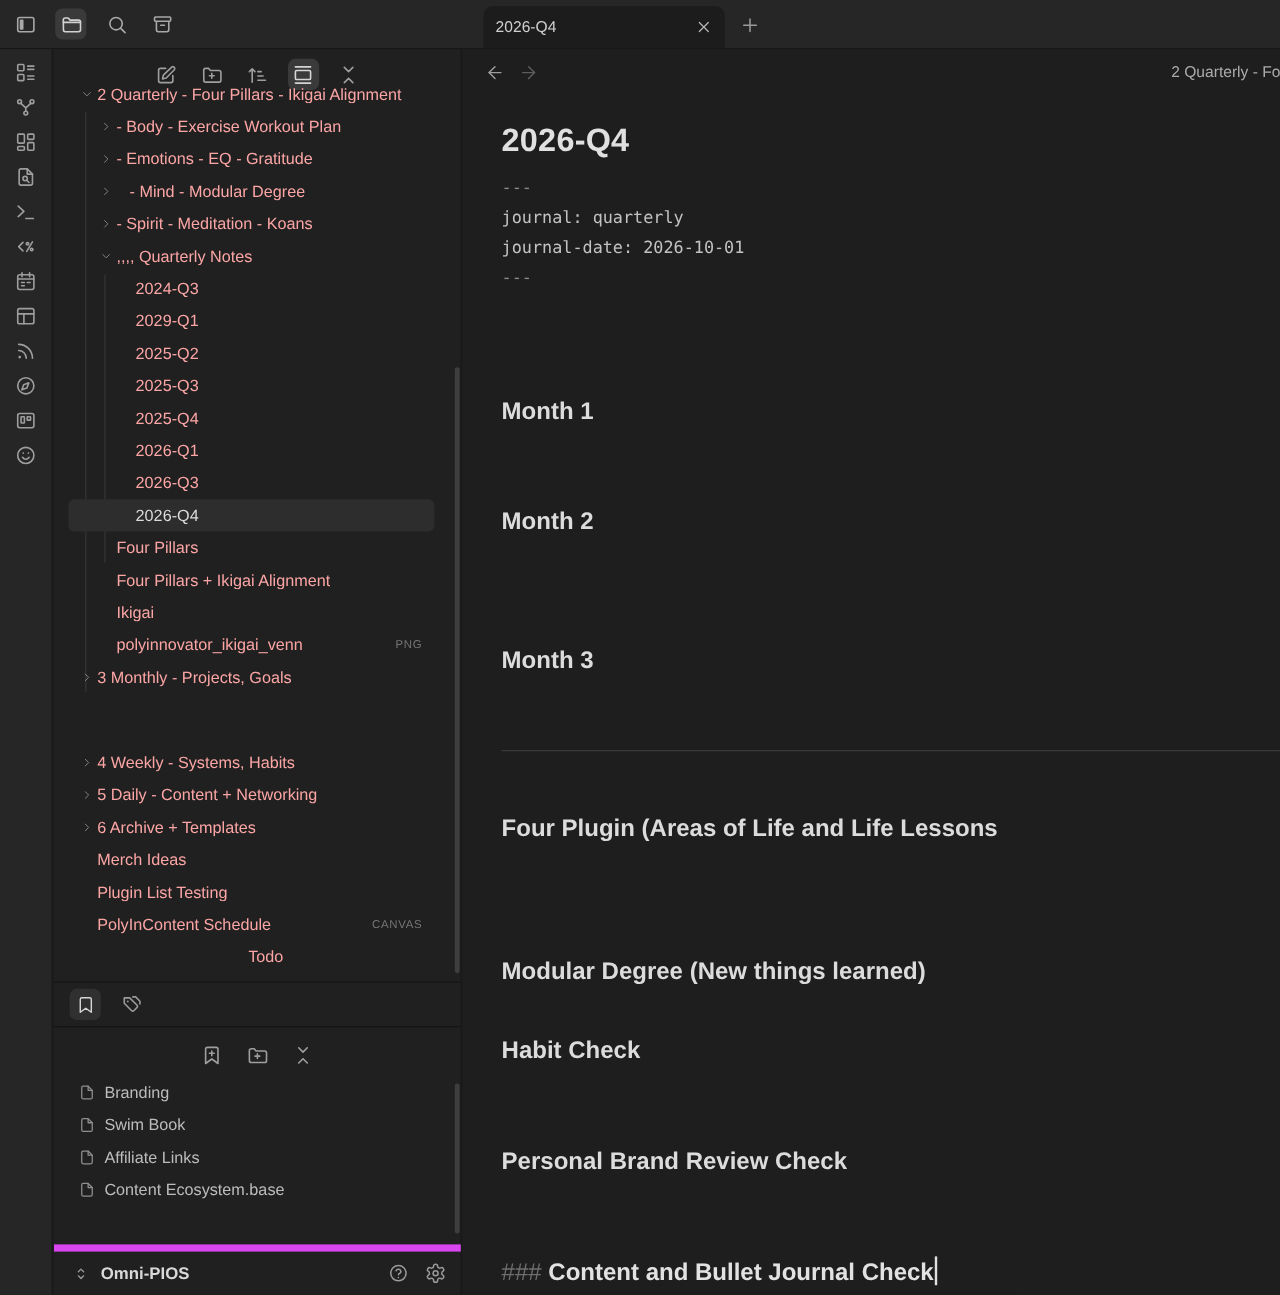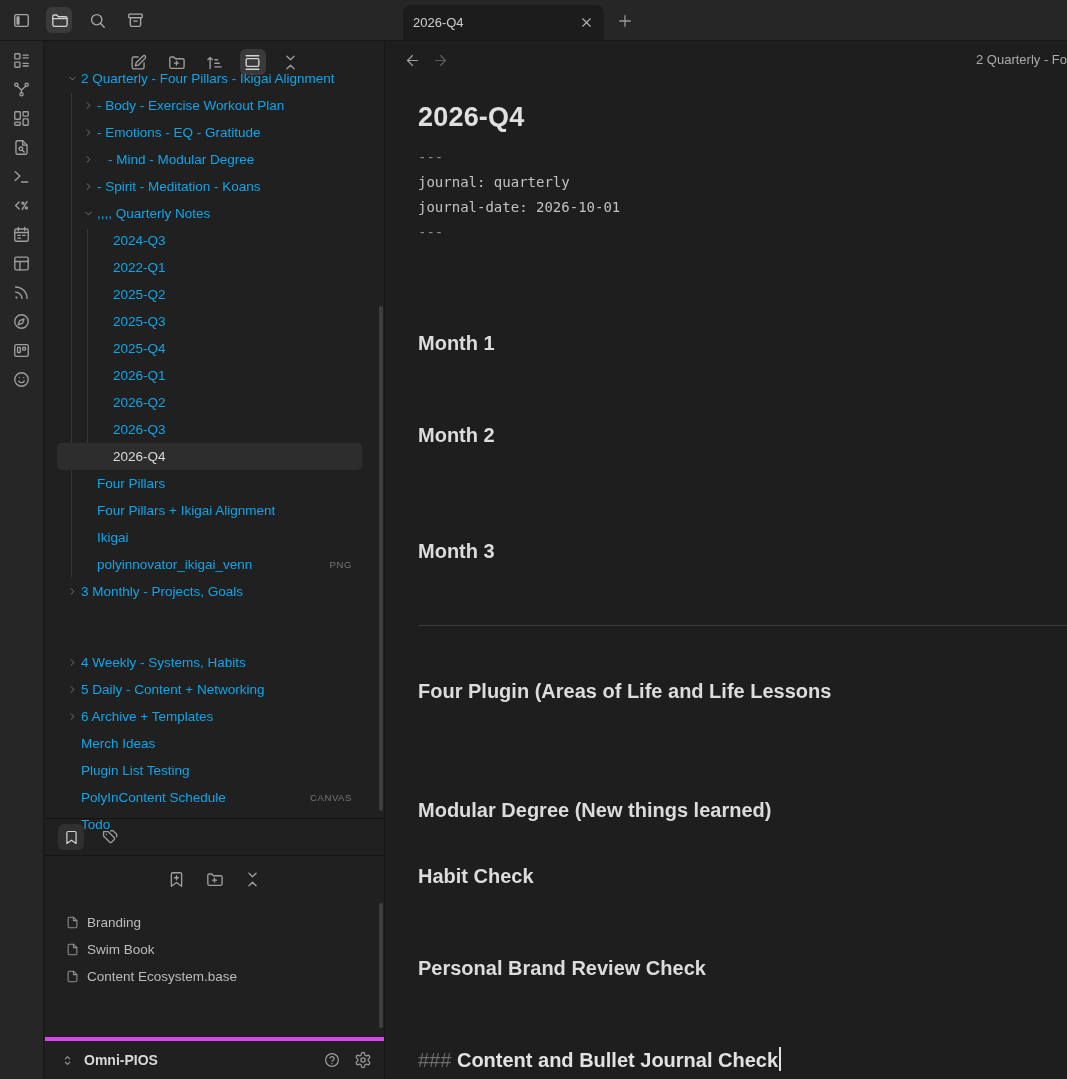--- a/index.html
+++ b/index.html
@@ -24,34 +24,34 @@
   .left-pane{position:absolute;left:45px;top:41px;width:340px;height:1038px;background:#202020;border-right:1px solid #171717;box-sizing:border-box;}
   .exp-header{position:absolute;top:7px;left:0;right:0;height:28px;display:flex;align-items:center;justify-content:center;gap:12px;}
   .hbtn{width:26px;height:26px;border-radius:6px;display:flex;align-items:center;justify-content:center;color:#9e9e9e;}
   .hbtn.active{background:#3a3a3a;color:#d5d5d5;}
   .tree{position:absolute;top:30px;left:0;right:0;height:762px;overflow:hidden;}
   .tree-rows{position:relative;margin-top:-6px;}
   .guide{position:absolute;width:1px;background:#363636;}
   .trow{height:27px;display:flex;align-items:center;margin:0 22px 0 12px;border-radius:5px;box-sizing:border-box;}
   .trow.selected{background:#2d2d2d;}
   .trow .chev{width:14px;display:flex;align-items:center;color:#8a8a8a;flex:0 0 14px;}
-  .trow .lbl{font-size:13.5px;color:#0ea5e9;white-space:nowrap;overflow:hidden;}
+  .trow .lbl{font-size:13.5px;color:#fca5a5;white-space:nowrap;overflow:hidden;}
   .trow.selected .lbl{color:#dadada;}
   .trow .badge{margin-left:auto;font-size:9.5px;letter-spacing:.6px;color:#767676;padding-right:10px;flex:0 0 auto;}
   .sbthumb{position:absolute;right:1px;width:4px;border-radius:2px;background:#3e3e3e;}
   .bm-strip{position:absolute;top:777px;left:0;right:0;height:37px;border-top:1px solid #141414;display:flex;align-items:center;padding-left:13px;gap:16px;box-sizing:border-box;}
   .bm-strip .boxed{width:26px;height:26px;border-radius:6px;background:#303030;display:flex;align-items:center;justify-content:center;color:#d5d5d5;}
   .bm-strip .plain{color:#9a9a9a;display:flex;}
   .bm-section{position:absolute;top:814px;left:0;right:0;height:182px;border-top:1px solid #141414;}
   .bm-header{position:absolute;top:9px;left:0;right:0;height:28px;display:flex;align-items:center;justify-content:center;gap:12px;}
   .bm-list{position:absolute;top:47px;left:0;right:0;}
-  .bmrow{height:27px;display:flex;align-items:flex-end;margin:0 22px 0 12px;border-radius:5px;padding-left:8px;gap:7px;box-sizing:border-box;}
+  .bmrow{height:27px;display:flex;align-items:flex-start;margin:0 22px 0 12px;border-radius:5px;padding-left:8px;gap:7px;box-sizing:border-box;}
   .bmrow .fic{color:#8f8f8f;flex:0 0 15px;display:flex;}
   .bmrow .lbl{font-size:13.5px;color:#bcbcbc;white-space:nowrap;}
-  .vault-bar{position:absolute;top:996px;left:0;right:0;height:42px;border-top:4px solid #d946ef;display:flex;align-items:center;padding:0 12px 0 15px;box-sizing:border-box;}
+  .vault-bar{position:absolute;top:996px;left:0;right:0;height:42px;border-top:6px solid #d946ef;display:flex;align-items:center;padding:0 12px 0 15px;box-sizing:border-box;}
   .vault-chev{color:#9a9a9a;display:flex;margin-right:9px;}
   .vault-name{font-size:14px;font-weight:700;color:#d8d8d8;white-space:nowrap;}
   .vault-right{margin-left:auto;display:flex;align-items:center;gap:13px;color:#9a9a9a;}
   
   .editor{position:absolute;left:386px;top:41px;width:681px;height:1038px;background:#1e1e1e;overflow:hidden;}
   .ed-header{position:absolute;top:0;left:0;right:0;height:38px;}
   .nav-arrows{position:absolute;left:18px;top:0;height:38px;display:flex;align-items:center;gap:11px;}
   .nav-back{color:#9e9e9e;display:flex;}
   .nav-fwd{color:#5d5d5d;display:flex;}
   .breadcrumb{position:absolute;left:590px;top:0;width:91px;height:38px;line-height:38px;font-size:13px;color:#ababab;white-space:nowrap;overflow:hidden;}
@@ -290,41 +290,37 @@
               </svg>
             </span>
             <span class="lbl">,,,, Quarterly Notes</span>
           </div>
           <div class="trow" style="padding-left: 42px;">
             <span class="chev"></span>
             <span class="lbl">2024-Q3</span>
           </div>
           <div class="trow" style="padding-left: 42px;">
             <span class="chev"></span>
-            <span class="lbl">2022-Q1</span>
+            <span class="lbl">2029-Q1</span>
           </div>
           <div class="trow" style="padding-left: 42px;">
             <span class="chev"></span>
             <span class="lbl">2025-Q2</span>
           </div>
           <div class="trow" style="padding-left: 42px;">
             <span class="chev"></span>
             <span class="lbl">2025-Q3</span>
           </div>
           <div class="trow" style="padding-left: 42px;">
             <span class="chev"></span>
             <span class="lbl">2025-Q4</span>
           </div>
           <div class="trow" style="padding-left: 42px;">
             <span class="chev"></span>
             <span class="lbl">2026-Q1</span>
-          </div>
-          <div class="trow" style="padding-left: 42px;">
-            <span class="chev"></span>
-            <span class="lbl">2026-Q2</span>
           </div>
           <div class="trow" style="padding-left: 42px;">
             <span class="chev"></span>
             <span class="lbl">2026-Q3</span>
           </div>
           <div class="trow selected" style="padding-left: 42px;">
             <span class="chev"></span>
             <span class="lbl">2026-Q4</span>
           </div>
           <div class="trow" style="padding-left: 26px;">
@@ -382,21 +378,21 @@
           </div>
           <div class="trow" style="padding-left: 10px;">
             <span class="chev"></span>
             <span class="lbl">Plugin List Testing</span>
           </div>
           <div class="trow" style="padding-left: 10px;">
             <span class="chev"></span>
             <span class="lbl">PolyInContent Schedule</span>
             <span class="badge">CANVAS</span>
           </div>
-          <div class="trow" style="padding-left: 10px;">
+          <div class="trow" style="padding-left: 10px; justify-content: center;">
             <span class="chev"></span>
             <span class="lbl">Todo</span>
           </div>
         </div>
     </div>
     <div class="sbthumb" style="top:265px;height:505px;"></div>
 
     <div class="bm-strip">
       <div class="boxed">
           <span>
@@ -448,20 +444,29 @@
             <span class="lbl">Branding</span>
           </div>
           <div class="bmrow">
             <span class="fic">
               <svg width="15" height="15" viewBox="0 0 24 24" fill="none" stroke="currentColor" stroke-width="1.7" stroke-linecap="round" stroke-linejoin="round">
                 <path d="M13.5 3.5H7c-1.1 0-2 .9-2 2v13c0 1.1.9 2 2 2h10c1.1 0 2-.9 2-2V9z"></path>
                 <path d="M13.5 3.5V9H19"></path>
               </svg>
             </span>
             <span class="lbl">Swim Book</span>
+          </div>
+          <div class="bmrow">
+            <span class="fic">
+              <svg width="15" height="15" viewBox="0 0 24 24" fill="none" stroke="currentColor" stroke-width="1.7" stroke-linecap="round" stroke-linejoin="round">
+                <path d="M13.5 3.5H7c-1.1 0-2 .9-2 2v13c0 1.1.9 2 2 2h10c1.1 0 2-.9 2-2V9z"></path>
+                <path d="M13.5 3.5V9H19"></path>
+              </svg>
+            </span>
+            <span class="lbl">Affiliate Links</span>
           </div>
           <div class="bmrow">
             <span class="fic">
               <svg width="15" height="15" viewBox="0 0 24 24" fill="none" stroke="currentColor" stroke-width="1.7" stroke-linecap="round" stroke-linejoin="round">
                 <path d="M13.5 3.5H7c-1.1 0-2 .9-2 2v13c0 1.1.9 2 2 2h10c1.1 0 2-.9 2-2V9z"></path>
                 <path d="M13.5 3.5V9H19"></path>
               </svg>
             </span>
             <span class="lbl">Content Ecosystem.base</span>
           </div>

